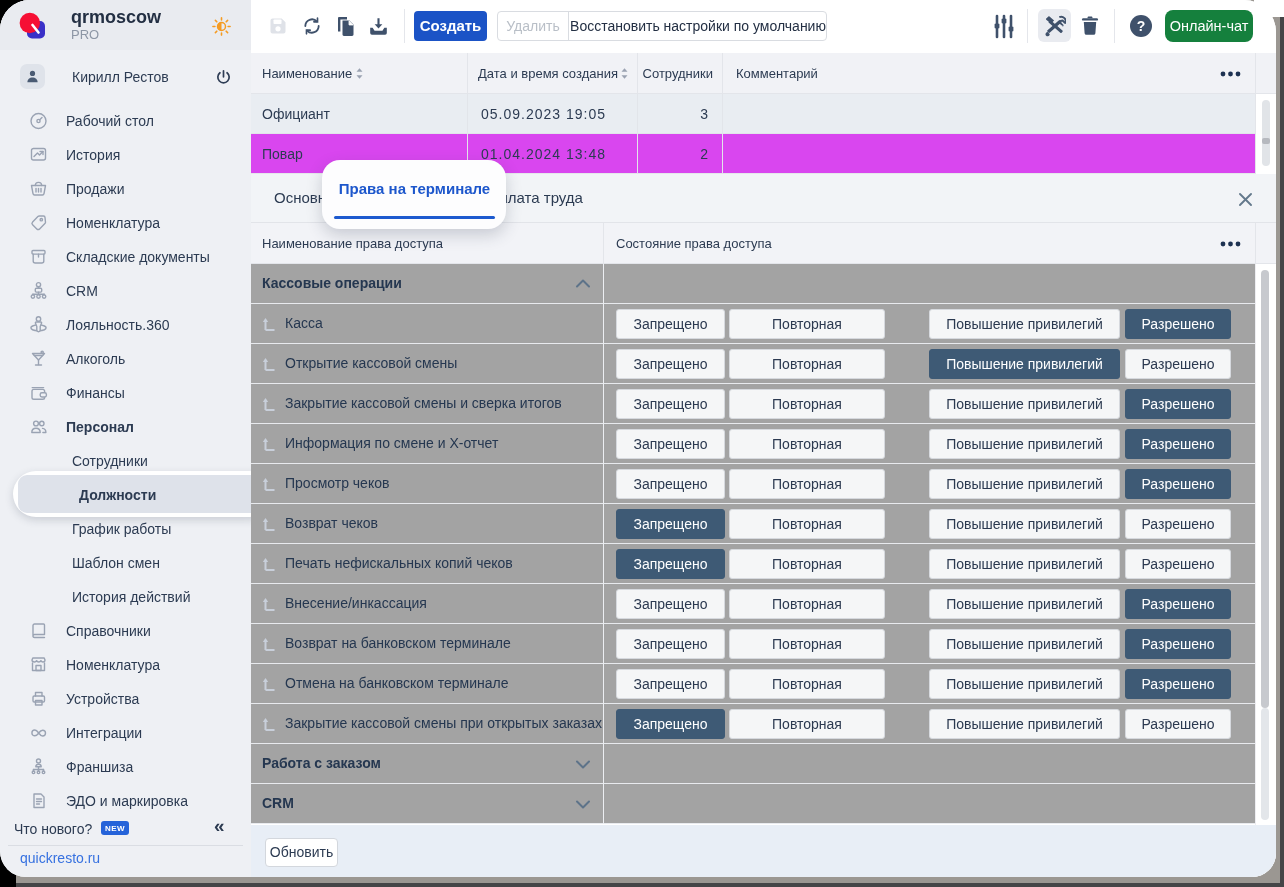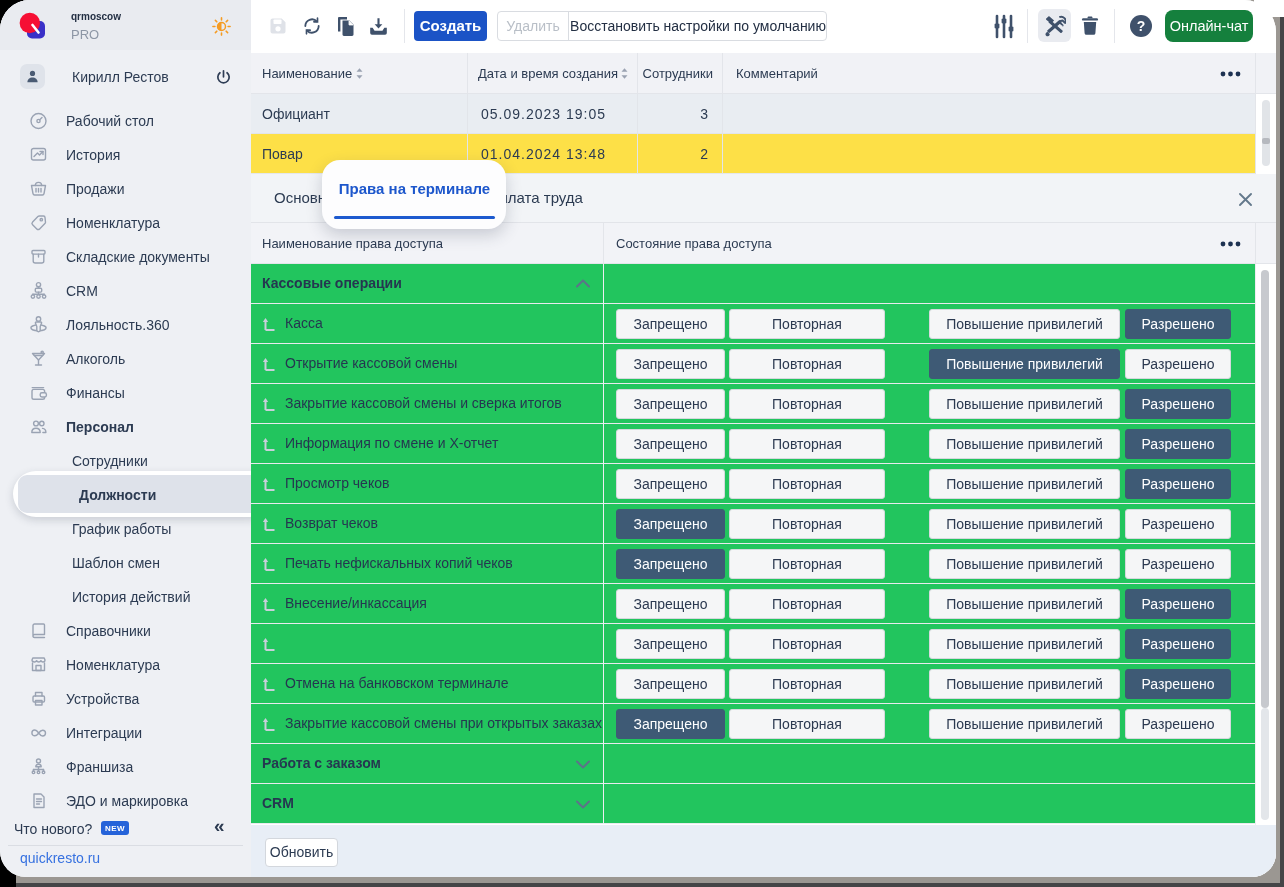--- a/index.html
+++ b/index.html
@@ -10,21 +10,21 @@
 #bg-tl{left:0;top:0;width:38px;height:38px;background:#000}
 #bg-bl{left:0;top:852px;width:16px;height:35px;background:#000}
 #bg-tr{right:0;top:0;width:30px;height:17px;background:#fff}
 #bg-r{right:0;top:0;width:4px;height:887px;background:#454547}
 #bg-b{left:16px;bottom:0;width:1268px;height:4px;background:#454547}
 
 #app{left:0;top:0;width:1276px;height:877px;background:#fff;border-radius:30px 32px 24px 26px;overflow:hidden}
 
 #sb{left:0;top:0;width:251px;height:877px;background:#eef0f4}
 #sbh{left:0;top:0;width:251px;height:50px;background:#e9ebf0}
-#sb .brand{left:71px;top:8px;font-size:10px;font-weight:bold;color:#232f43;line-height:18px}
+#sb .brand{left:71px;top:8px;font-size:18px;font-weight:bold;color:#232f43;line-height:18px}
 #sb .pro{left:71px;top:27px;font-size:13px;color:#8d96a5}
 .mi{position:absolute;left:66px;font-size:14px;color:#2c3b52;line-height:20px;white-space:nowrap}
 .sub{left:72px}
 .ic{position:absolute;left:29px;width:19px;height:19px}
 #pill{left:13px;top:471px;width:259px;height:46px;background:#fff;border-radius:23px;box-shadow:0 3px 9px rgba(40,50,70,.18)}
 #pillin{left:18px;top:475px;width:248px;height:38px;background:#dee2ea;border-radius:9px}
 #avbox{left:20px;top:64px;width:25px;height:25px;background:#dfe3ea;border-radius:7px}
 
 #main{left:251px;top:0;width:1025px;height:877px;background:#fff}
 .vdiv{position:absolute;top:9px;width:1px;height:34px;background:#e4e6eb}
@@ -32,38 +32,38 @@
 #grp{left:246px;top:11px;width:330px;height:30px;border:1px solid #d9dce1;border-radius:4px;background:#fff}
 #grp .d1{position:absolute;left:70px;top:0;width:1px;height:28px;background:#d9dce1}
 #grp .t1{position:absolute;left:0;top:0;width:70px;text-align:center;line-height:28px;font-size:14px;color:#b9bfc7;white-space:nowrap}
 #grp .t2{position:absolute;left:71px;top:0;width:258px;text-align:center;line-height:28px;font-size:14px;color:#232f43;white-space:nowrap}
 #chat{left:914px;top:10px;width:88px;height:32px;background:#15803d;border-radius:8px;color:#fff;font-size:14.5px;text-align:center;line-height:32px}
 #toolbox{left:787px;top:9px;width:33px;height:33px;background:#e9ebf0;border-radius:6px}
 
 #th1{left:0;top:53px;width:1025px;height:41px;background:#f1f2f6;border-bottom:1px solid #e3e5ea}
 .hv{position:absolute;top:0;width:1px;height:41px;background:#e3e5ea}
 #r1{left:0;top:94px;width:1004px;height:40px;background:#e9edf2;border-bottom:1px solid #e2e5ea}
-#r2{left:0;top:134px;width:1004px;height:40px;background:#fde047;border-bottom:1px solid #e5e7eb}
+#r2{left:0;top:134px;width:1004px;height:40px;background:#d946ef;border-bottom:1px solid #e5e7eb}
 .rv{position:absolute;top:0;width:1px;height:40px;background:#e2e5ea}
 .cell{position:absolute;font-size:14px;color:#2c3b52;line-height:40px;white-space:nowrap}
 .hcell{position:absolute;font-size:13px;color:#2c3b52;line-height:41px;white-space:nowrap}
 
 #trk1{left:1004px;top:94px;width:21px;height:80px;background:#fff;border-left:1px solid #e3e5ea}
 #thumb1{left:1011px;top:100px;width:8px;height:66px;background:#e1e4e8;border-radius:4px}
 #thumb1d{left:1011px;top:138px;width:8px;height:6px;background:#b6b9bf;border-radius:2px}
 
 #tabs{left:0;top:174px;width:1025px;height:49px;background:#f2f4f7;border-bottom:1px solid #e2e4e9}
 .tab{position:absolute;top:0;font-size:15px;color:#2c3b52;line-height:48px;white-space:nowrap}
 #closex{left:986px;top:17px;width:17px;height:17px}
 
 #mh{left:0;top:223px;width:1025px;height:41px;background:#f2f3f7;border-bottom:1px solid #e3e5ea}
 .mhv{position:absolute;top:0;width:1px;height:41px;background:#e3e5ea}
 .mhtxt{position:absolute;font-size:13px;color:#2c3b52;line-height:41px}
 
-.mrow{position:absolute;left:0;width:1004px;height:40px;background:#22c55e;border-bottom:1px solid #e8eaee}
+.mrow{position:absolute;left:0;width:1004px;height:40px;background:#a3a3a3;border-bottom:1px solid #e8eaee}
 .mrow .nm{position:absolute;left:34px;font-size:14px;color:#253750;line-height:39px;white-space:nowrap}
 .mrow .sect{position:absolute;left:11px;font-size:14px;font-weight:bold;color:#253750;line-height:39px}
 .mrow .vline{position:absolute;left:352px;top:0;width:1px;height:40px;background:#eceef2}
 .licon{position:absolute;left:11px;top:13px;width:13px;height:14px}
 .chev{position:absolute;left:324px;top:13px;width:16px;height:14px}
 .bgroup{position:absolute;left:365px;top:5px;height:30px}
 .seg{position:absolute;top:0;height:30px;border:1px solid #d6d9de;border-radius:3px;background:#f5f6f7;font-size:14px;color:#2b3950;text-align:center;line-height:28px}
 .seg.on{background:#3e5a75;border-color:#3e5a75;color:#fff}
 .s1{left:0;width:109px}.s2{left:113px;width:156px}.s3{left:313px;width:191px}.s4{left:509px;width:106px}
 
@@ -465,20 +465,21 @@
             <div class="seg s4 on">Разрешено</div>
           </div>
         </div>
         <div class="mrow" style="top:624px">
           <div class="vline"></div>
           <svg class="licon" viewBox="0 0 13 14" fill="none" stroke="#c8cfda" stroke-width="2" stroke-linejoin="round">
             <path d="M3.5 13V4.5" fill="none"></path>
             <path d="M3.5 13h9"></path>
             <path d="M0.8 5L3.5 1l2.7 4z" fill="#c8cfda" stroke="none"></path>
           </svg>
+          <div class="nm">Возврат на банковском терминале</div>
           <div class="bgroup">
             <div class="seg s1">Запрещено</div>
             <div class="seg s2">Повторная авторизация</div>
             <div class="seg s3">Повышение привилегий</div>
             <div class="seg s4 on">Разрешено</div>
           </div>
         </div>
         <div class="mrow" style="top:664px">
           <div class="vline"></div>
           <svg class="licon" viewBox="0 0 13 14" fill="none" stroke="#c8cfda" stroke-width="2" stroke-linejoin="round">

